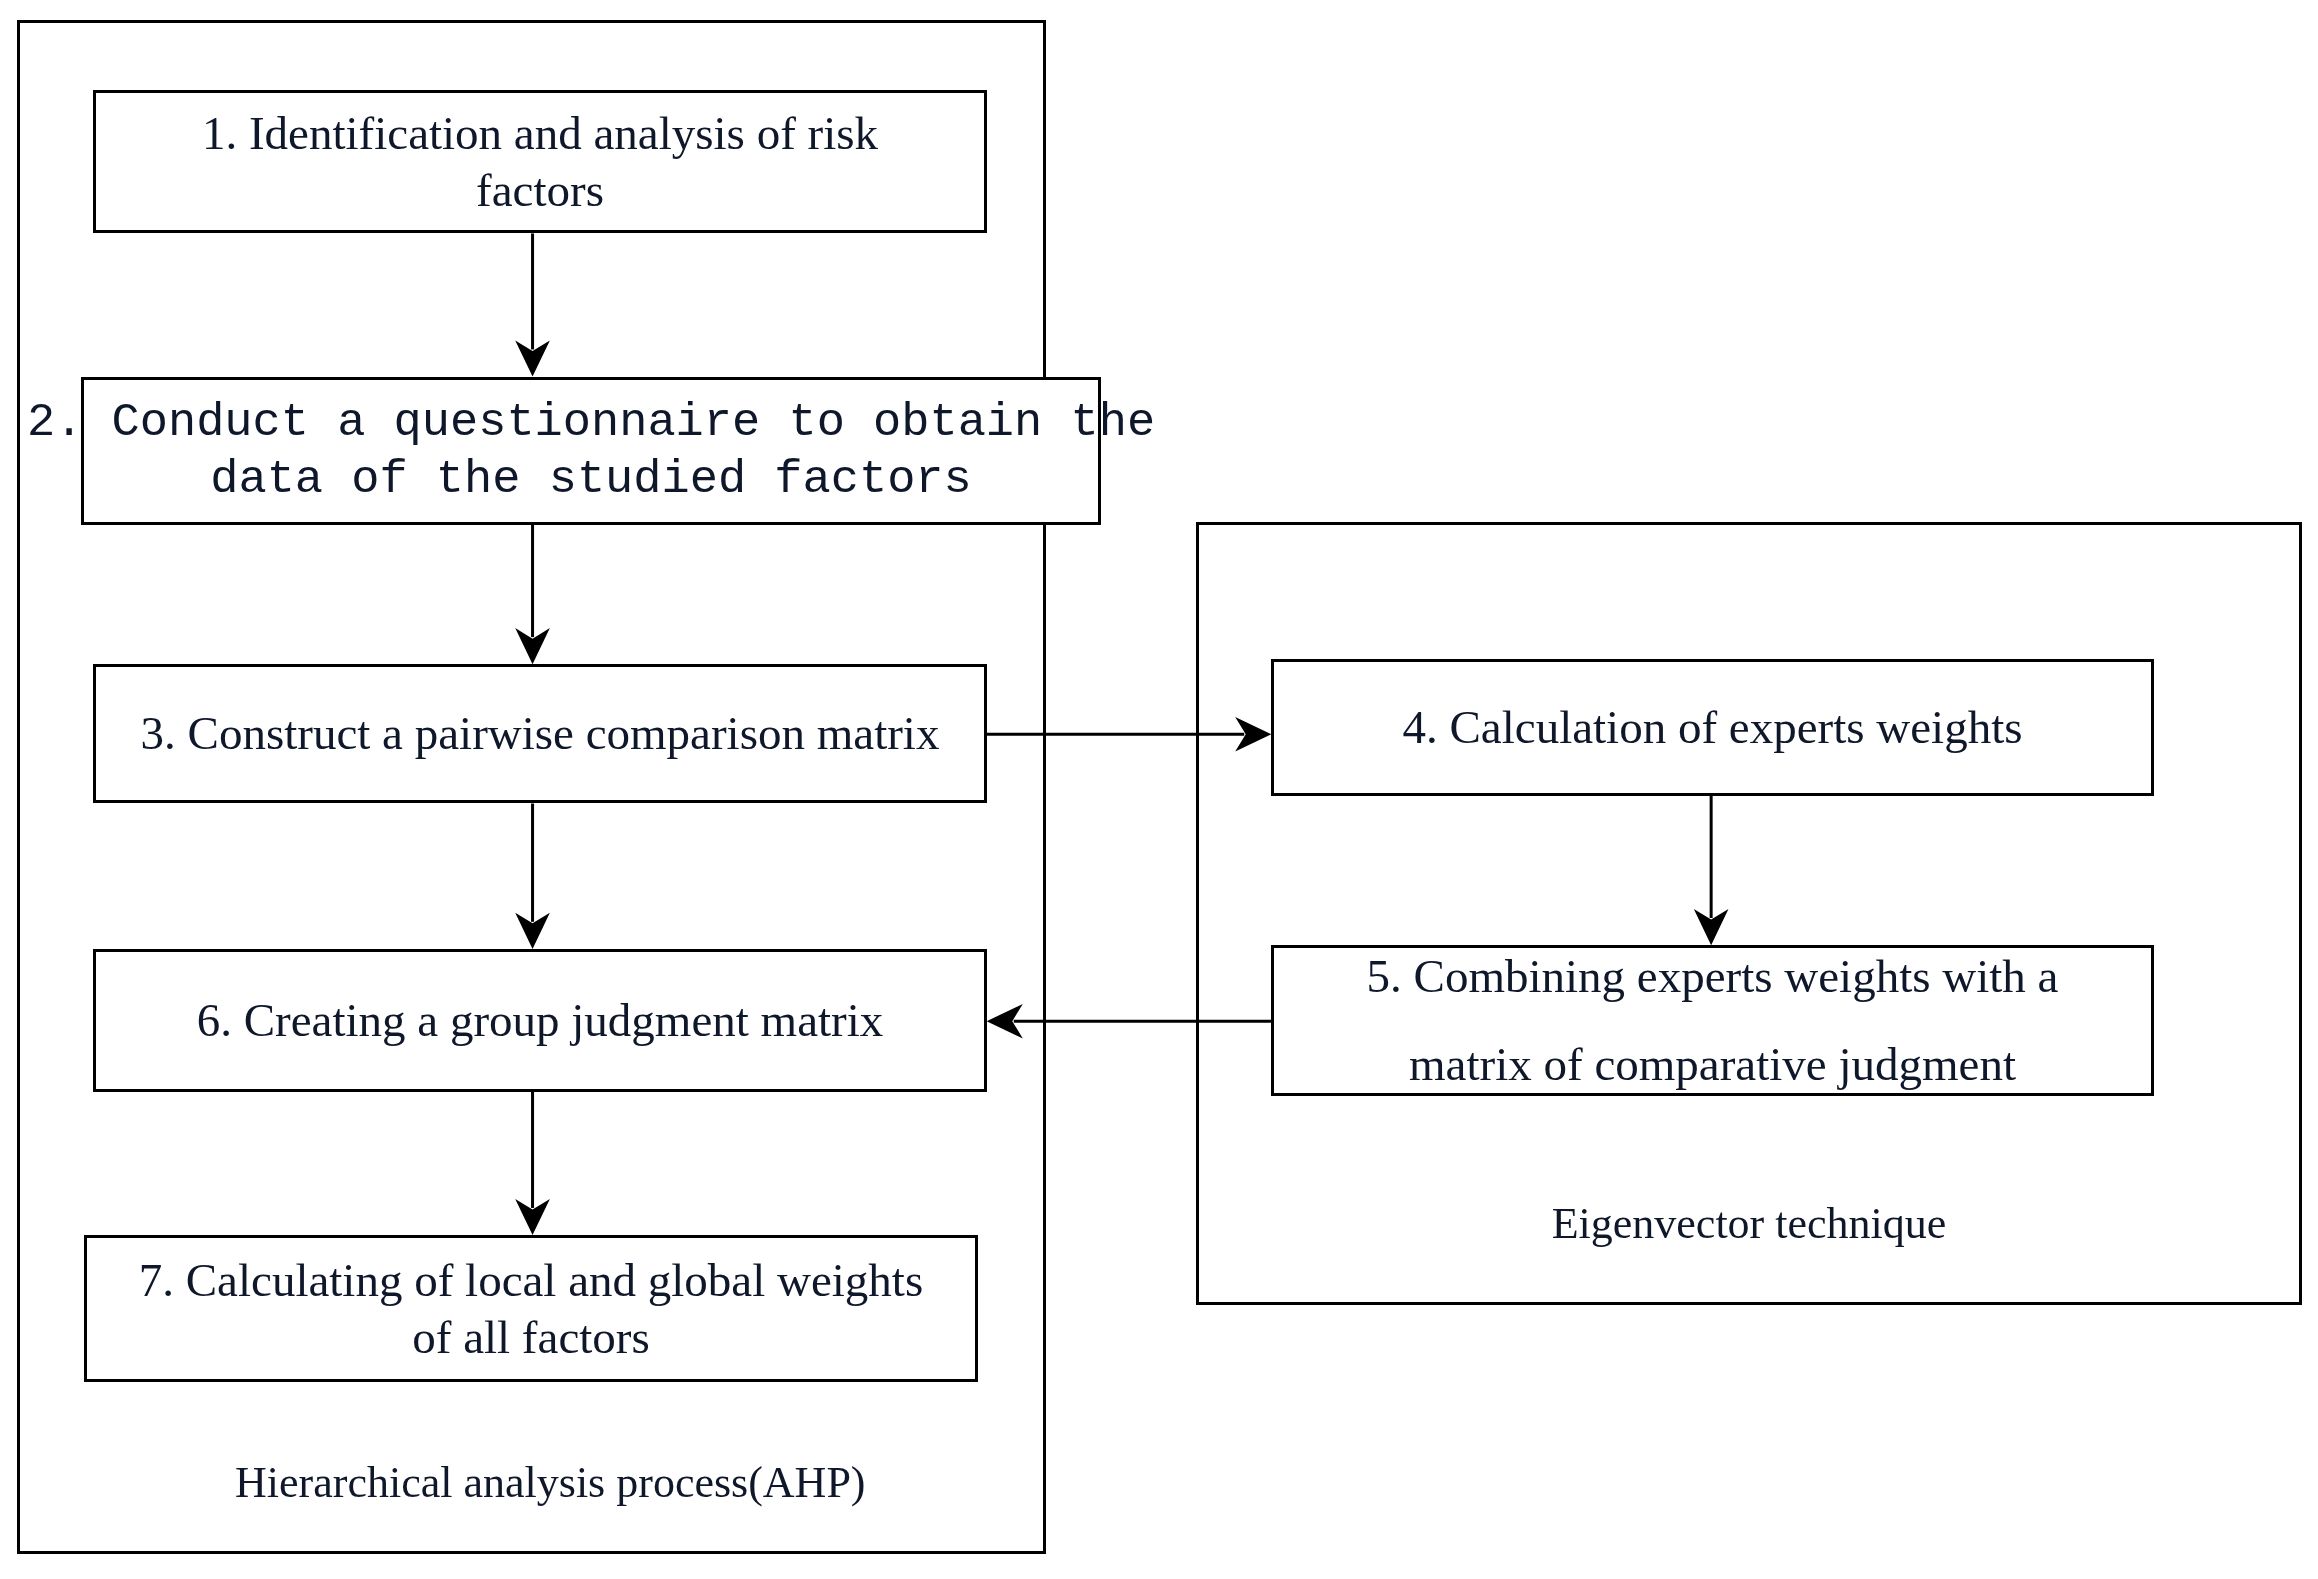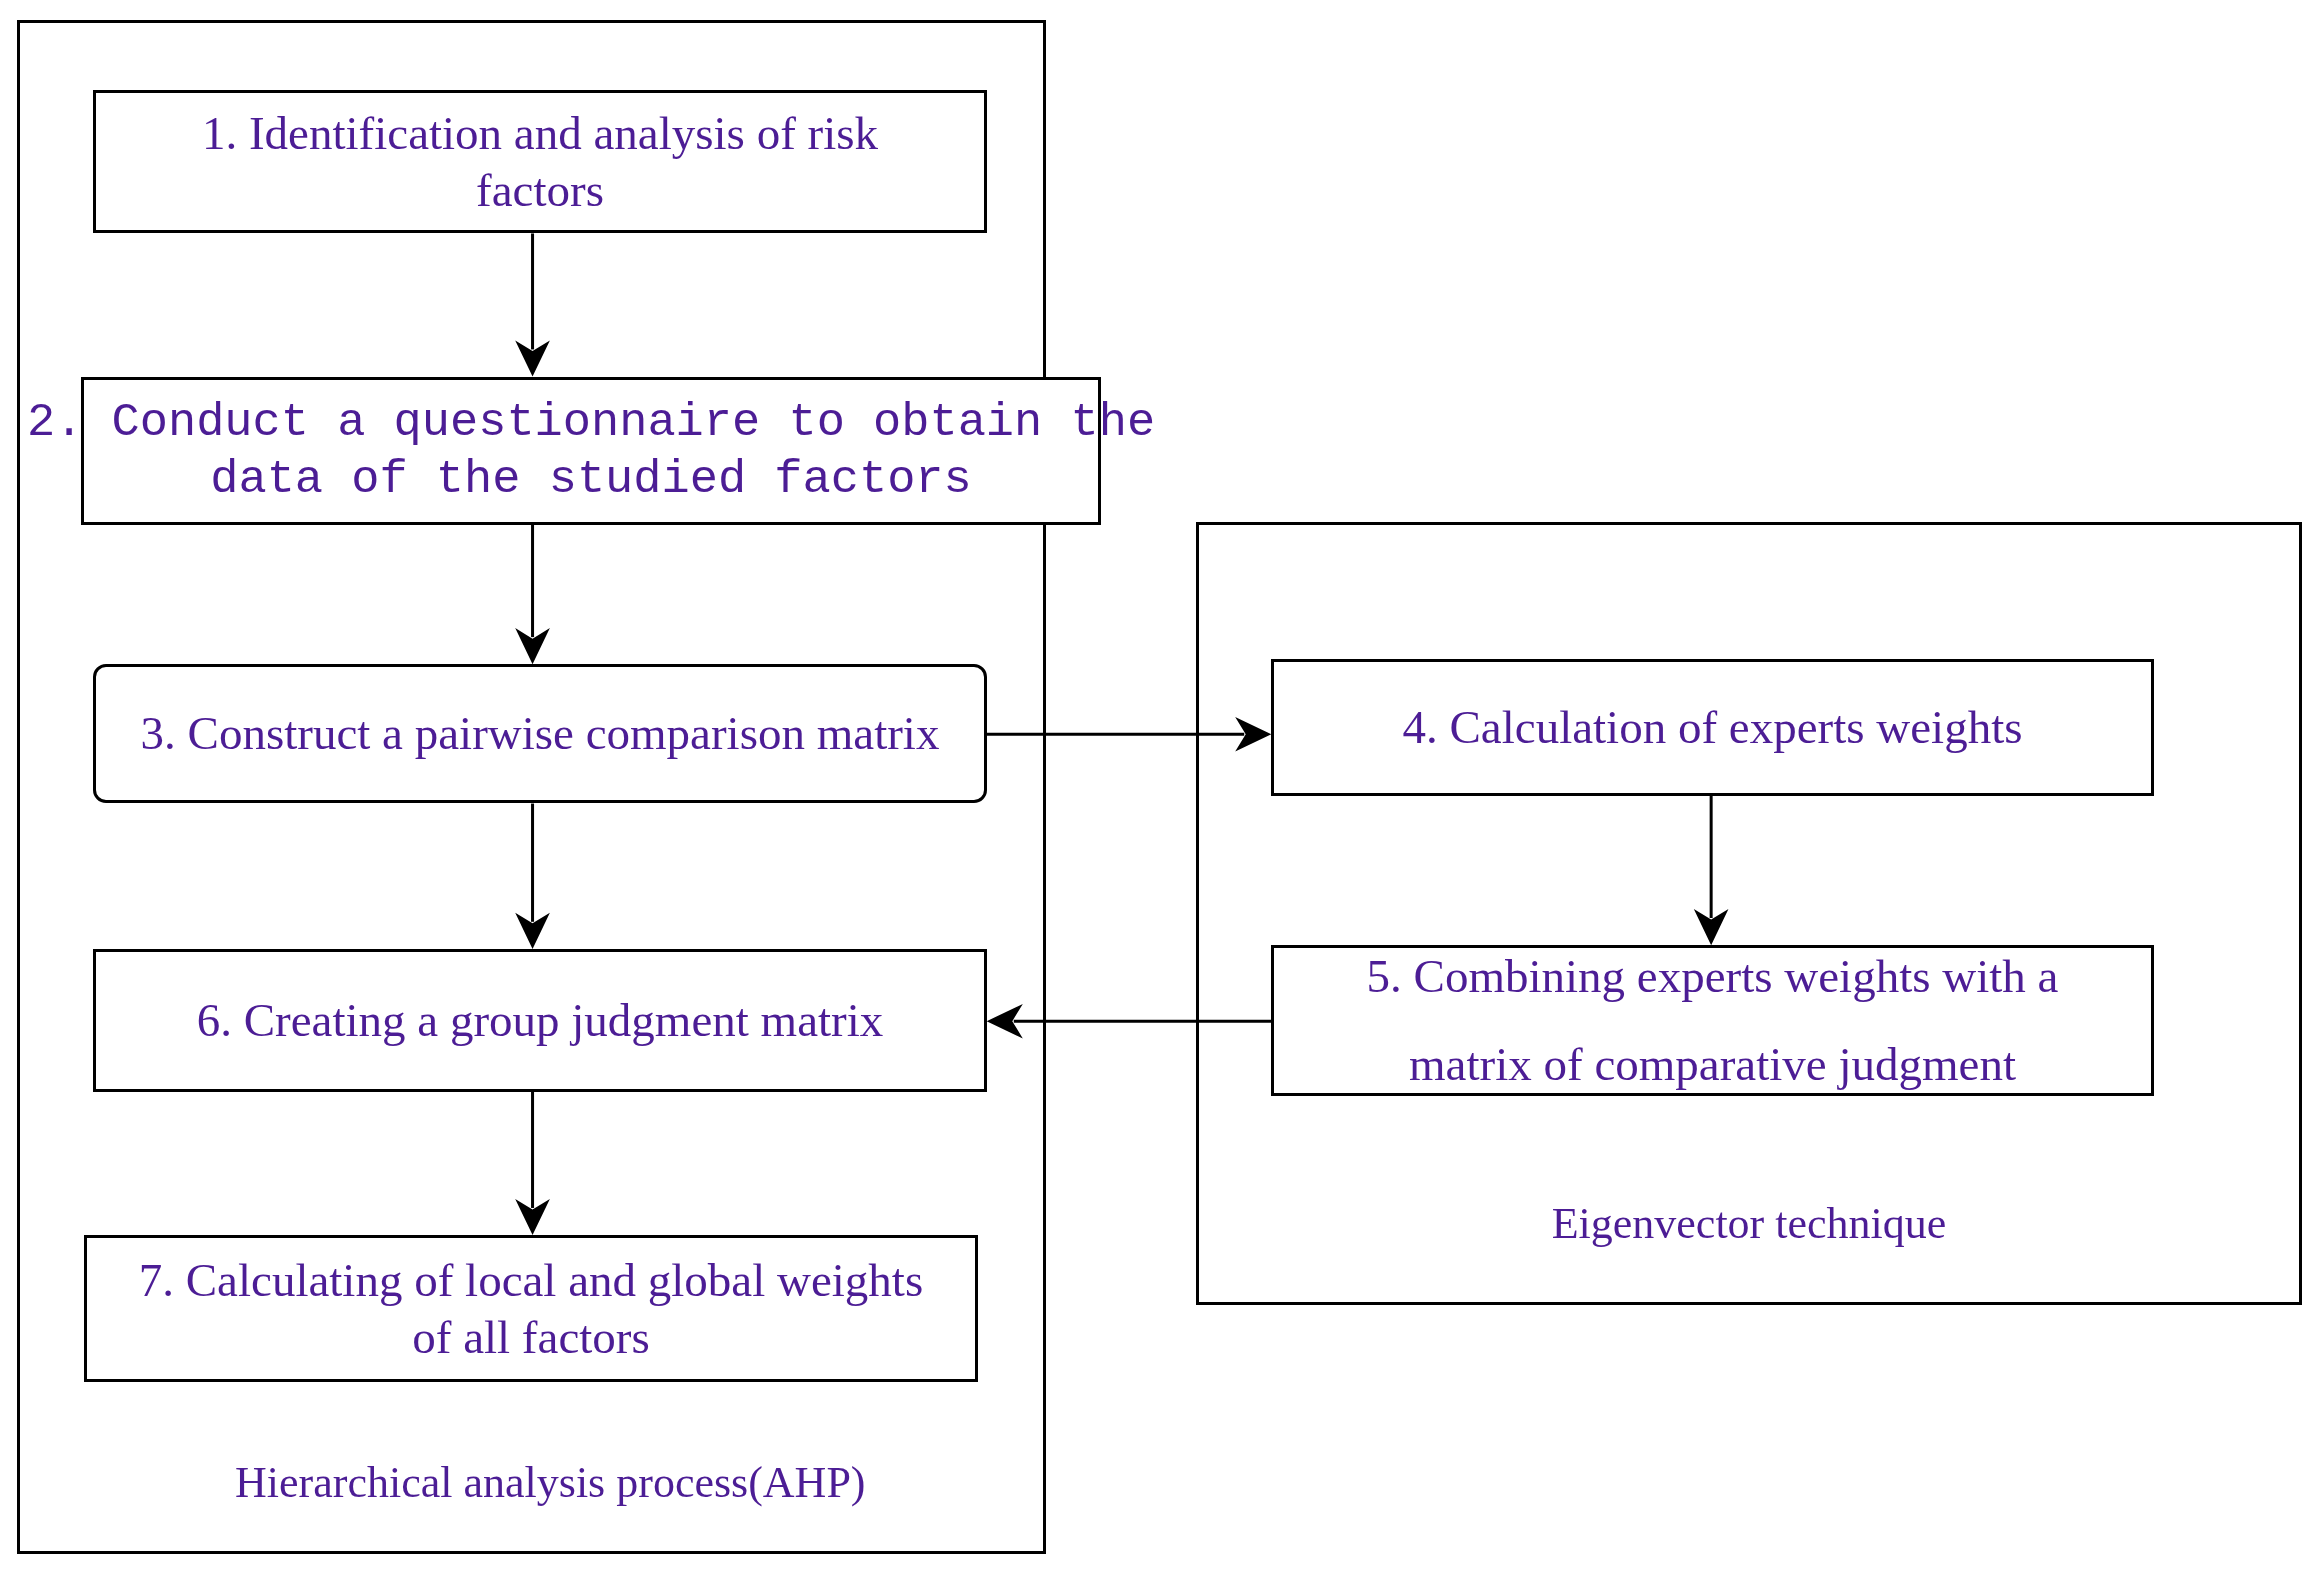--- a/index.html
+++ b/index.html
@@ -6,21 +6,21 @@
     margin: 0;
     padding: 0;
     background: #ffffff;
   }
   .canvas {
     position: relative;
     width: 2319px;
     height: 1580px;
     background: #ffffff;
     font-family: "Liberation Serif", "DejaVu Serif", serif;
-    color: #4c1d95;
+    color: #0f172a;
     overflow: hidden;
   }
   .group-box {
     position: absolute;
     border: 3px solid #000000;
     background: transparent;
     box-sizing: border-box;
   }
   .node {
     position: absolute;
@@ -105,21 +105,21 @@
   <div class="node" style="left:93px; top:90px; width:894px; height:143px;">
     <div class="tl">1. Identification and analysis of risk</div>
     <div class="tl">factors</div>
   </div>
 
   <div class="node" style="left:81px; top:377px; width:1020px; height:148px;font-family:Liberation Mono, monospace;">
     <div class="tl">2. Conduct a questionnaire to obtain the</div>
     <div class="tl">data of the studied factors</div>
   </div>
 
-  <div class="node" style="left:93px; top:664px; width:894px; height:139px;border-radius:13px;">
+  <div class="node" style="left:93px; top:664px; width:894px; height:139px;">
     <div class="tl">3. Construct a pairwise comparison matrix</div>
   </div>
 
   <div class="node" style="left:93px; top:949px; width:894px; height:143px;">
     <div class="tl">6. Creating a group judgment matrix</div>
   </div>
 
   <div class="node" style="left:84px; top:1235px; width:894px; height:147px;justify-content:center;">
     <div class="tl">7. Calculating of local and global weights</div>
     <div class="tl">of all factors</div>

